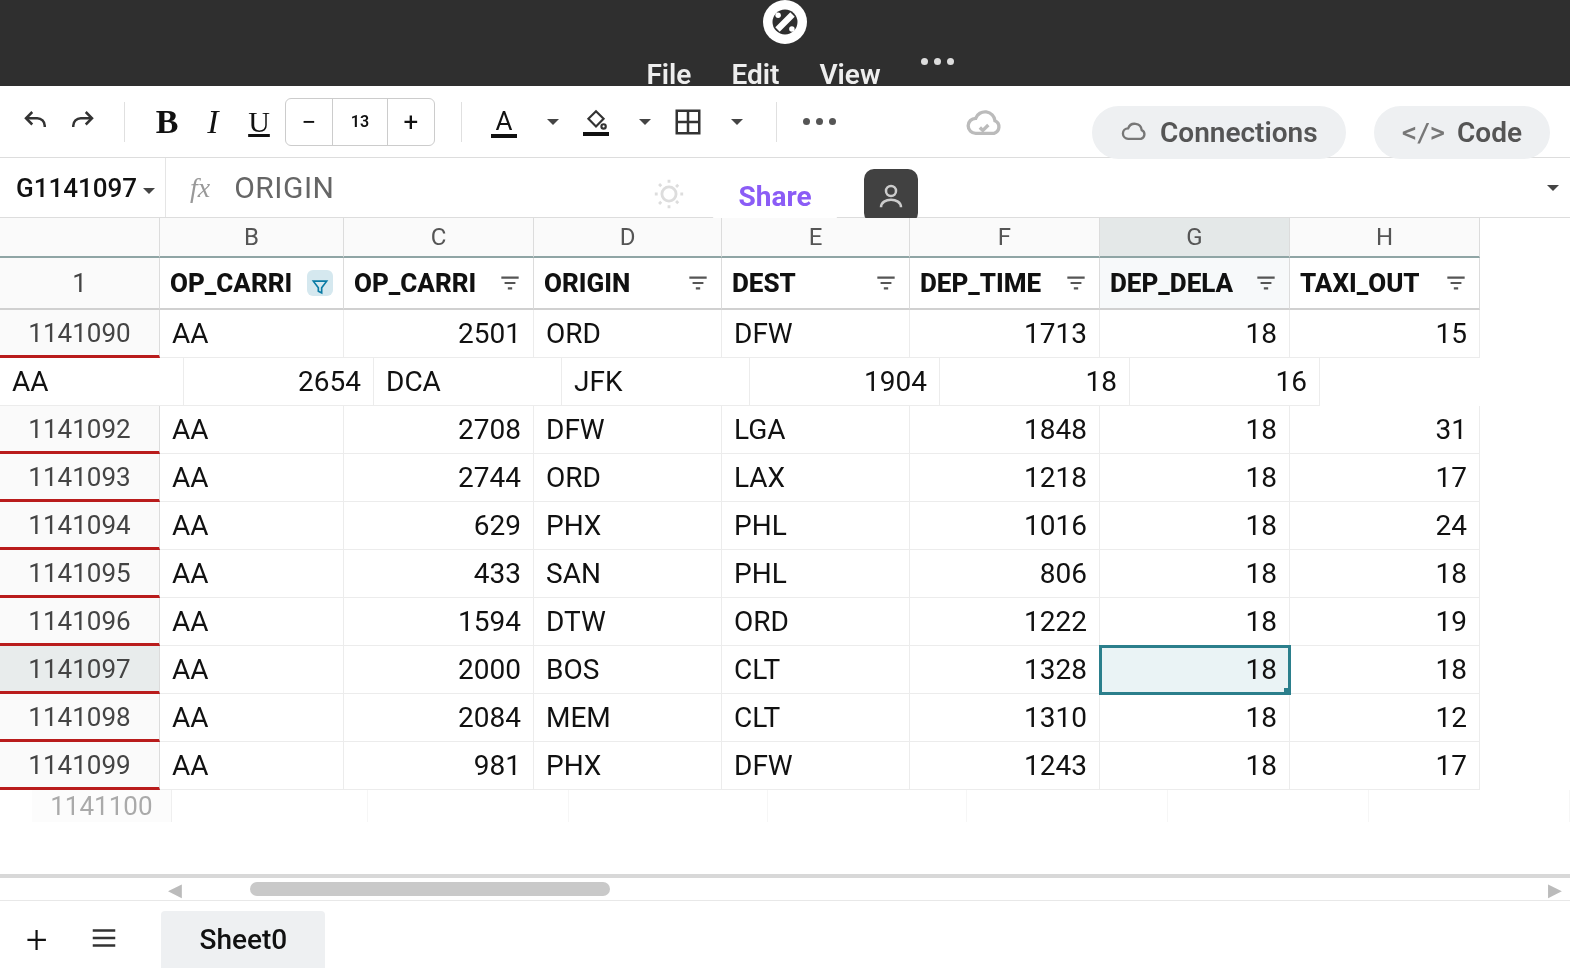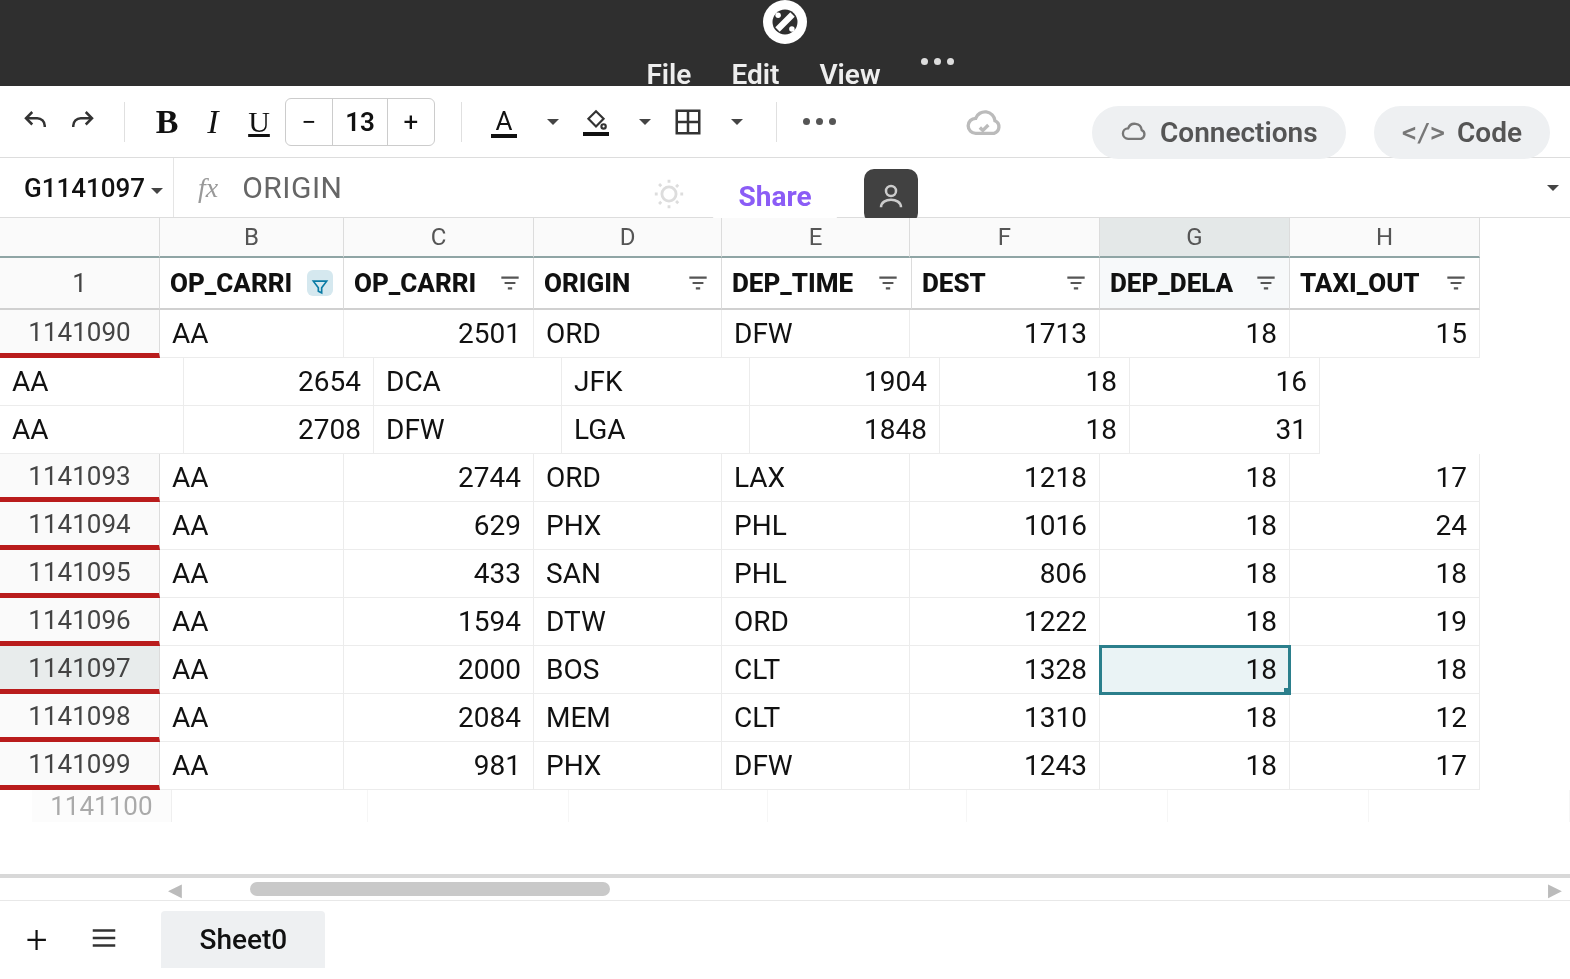--- a/index.html
+++ b/index.html
@@ -24,31 +24,31 @@
   
   .toolbar { height:72px; border-bottom:1px solid #ddd; display:flex; align-items:center; padding:0 20px; gap:10px; }
   .tb-group { display:flex; align-items:center; gap:14px; }
   .tb-sep { width:1px; height:40px; background:#e0e0e0; margin:0 16px; }
   .tb-icon { width:32px; height:32px; display:flex; align-items:center; justify-content:center; font-size:28px; cursor:pointer; }
   .bold { font-weight:800; font-family:Georgia,serif; font-size:34px; }
   .italic { font-style:italic; font-family:Georgia,serif; font-size:34px; }
   .underline { text-decoration:underline; font-family:Georgia,serif; font-size:30px; font-weight:500; }
   .font-size-group { display:flex; border:1px solid #ccc; border-radius:6px; overflow:hidden; }
   .fs-btn { width:46px; height:46px; display:flex; align-items:center; justify-content:center; font-size:26px; cursor:pointer; }
-  .fs-value { width:56px; border-left:1px solid #ccc; border-right:1px solid #ccc; display:flex; align-items:center; justify-content:center; font-size:26px; font-weight:600; }
+  .fs-value { width:56px; border-left:1px solid #ccc; border-right:1px solid #ccc; display:flex; align-items:center; justify-content:center; font-size:16px; font-weight:600; }
   .chev-down::after { content:''; display:inline-block; border:6px solid transparent; border-top-color:#444; margin-left:6px; transform:translateY(3px); }
   .text-color { display:flex; flex-direction:column; align-items:center; font-size:26px; }
   .text-color .bar { width:26px; height:4px; background:#111; margin-top:-2px; }
   .fill-color .bar { background:#111; }
   .borders-icon svg { width:30px; height:30px; }
   .pill-btn { background:#eef0f2; border-radius:30px; padding:10px 28px; font-size:28px; font-weight:600; color:#555; display:flex; align-items:center; gap:12px;margin-top:22px; }
   .tb-flex-spacer { flex:1; }
 
   
-  .formula-bar { height:60px; border-bottom:1px solid #ddd; display:flex; align-items:center;padding-left:8px; }
+  .formula-bar { height:60px; border-bottom:1px solid #ddd; display:flex; align-items:center; }
   .cell-ref-box { width:166px; height:100%; display:flex; align-items:center; padding:0 10px 0 16px; font-size:26px; font-weight:500; border-right:1px solid #e5e5e5; justify-content:space-between; }
   .fx { font-family:Georgia,serif; font-style:italic; font-size:28px; color:#999; padding:0 24px; }
   .formula-input { flex:1; font-size:30px; color:#666; letter-spacing:0.5px; }
   .formula-expand { width:40px; display:flex; align-items:center; justify-content:center; }
 
   
   .grid { display:flex; flex-direction:column; height:660px; overflow:hidden; border-bottom:4px solid #d8d8d8; }
   .col-header-row { display:flex; height:40px; }
   .corner { width:160px; border-right:1px solid #dcdcdc; border-bottom:2px solid #8fa5a5; background:#fafafa; }
   .col-head { border-right:1px solid #dcdcdc; border-bottom:2px solid #8fa5a5; display:flex; align-items:center; justify-content:center; font-size:24px; color:#555; background:#fafafa; }
@@ -56,21 +56,21 @@
   .data-headers-row { display:flex; height:52px; }
   .row-head-1 { width:160px; border-right:1px solid #dcdcdc; border-bottom:2px solid #d0d0d0; background:#fafafa; display:flex; align-items:center; justify-content:center; font-size:26px; color:#444; }
   .dh-cell { border-right:1px solid #dcdcdc; border-bottom:2px solid #d0d0d0; display:flex; align-items:center; padding:0 10px; font-size:26px; font-weight:800; overflow:hidden; white-space:nowrap; justify-content:space-between; background:#fff; }
   .dh-cell.selected { background:#f7f9fa; }
   .filter-icon { width:26px; height:26px; flex-shrink:0; }
   .filter-icon svg { width:100%; height:100%; stroke:#555; }
   .filter-active { background:#d5e8ef; border-radius:6px; padding:3px; }
   .filter-active svg { stroke:#0a7ba5; }
 
   .data-row { display:flex; height:48px; }
-  .row-head { width:160px; border-right:1px solid #dcdcdc; border-bottom:5px solid #b91c1c; background:#fafafa; display:flex; align-items:center; justify-content:center; font-size:26px; color:#444; }
+  .row-head { width:160px; border-right:1px solid #dcdcdc; border-bottom:3px solid #b91c1c; background:#fafafa; display:flex; align-items:center; justify-content:center; font-size:26px; color:#444; }
   .row-head.selected { background:#e8ecec; }
   .cell { border-right:1px solid #ececec; border-bottom:1px solid #ececec; display:flex; align-items:center; padding:0 12px; font-size:28px; overflow:hidden; white-space:nowrap; }
   .cell.num { justify-content:flex-end; }
   .cell.selected { background:#eaf3f5; outline:3px solid #2b7f8c; outline-offset:-2px; position:relative; }
   .sel-handle { position:absolute; right:-5px; bottom:-5px; width:10px; height:10px; background:#2b7f8c; }
 
   .partial-row { height:32px; overflow:hidden; }
   .partial-row .cell, .partial-row .row-head { border-bottom:none; opacity:0.45;margin-left:32px; }
 
   
@@ -244,28 +244,28 @@
         <span class="filter-icon"><svg viewBox="0 0 24 24">
             <path d="M4 7h16M7 12h10M10 17h4"></path>
           </svg></span>
       </div>
       <div class="dh-cell c-D">
         <span style="overflow: hidden; text-overflow: clip;">ORIGIN</span>
         <span class="filter-icon"><svg viewBox="0 0 24 24">
             <path d="M4 7h16M7 12h10M10 17h4"></path>
           </svg></span>
       </div>
+      <div class="dh-cell c-E">
+        <span style="overflow: hidden; text-overflow: clip;">DEST</span>
+        <span class="filter-icon"><svg viewBox="0 0 24 24">
+            <path d="M4 7h16M7 12h10M10 17h4"></path>
+          </svg></span>
+      </div>
       <div class="dh-cell c-F">
         <span style="overflow: hidden; text-overflow: clip;">DEP_TIME</span>
-        <span class="filter-icon"><svg viewBox="0 0 24 24">
-            <path d="M4 7h16M7 12h10M10 17h4"></path>
-          </svg></span>
-      </div>
-      <div class="dh-cell c-E">
-        <span style="overflow: hidden; text-overflow: clip;">DEST</span>
         <span class="filter-icon"><svg viewBox="0 0 24 24">
             <path d="M4 7h16M7 12h10M10 17h4"></path>
           </svg></span>
       </div>
       <div class="dh-cell c-G selected">
         <span style="overflow: hidden; text-overflow: clip;">DEP_DELA</span>
         <span class="filter-icon"><svg viewBox="0 0 24 24">
             <path d="M4 7h16M7 12h10M10 17h4"></path>
           </svg></span>
       </div>
@@ -290,20 +290,21 @@
       <div class="data-row">
         <div class="cell c-B">AA</div>
         <div class="cell c-C num">2654</div>
         <div class="cell c-D">DCA</div>
         <div class="cell c-E">JFK</div>
         <div class="cell c-F num">1904</div>
         <div class="cell c-G num">18</div>
         <div class="cell c-H num">16</div>
       </div>
       <div class="data-row">
+        <div class="row-head">1141092</div>
         <div class="cell c-B">AA</div>
         <div class="cell c-C num">2708</div>
         <div class="cell c-D">DFW</div>
         <div class="cell c-E">LGA</div>
         <div class="cell c-F num">1848</div>
         <div class="cell c-G num">18</div>
         <div class="cell c-H num">31</div>
       </div>
       <div class="data-row">
         <div class="row-head">1141093</div>

